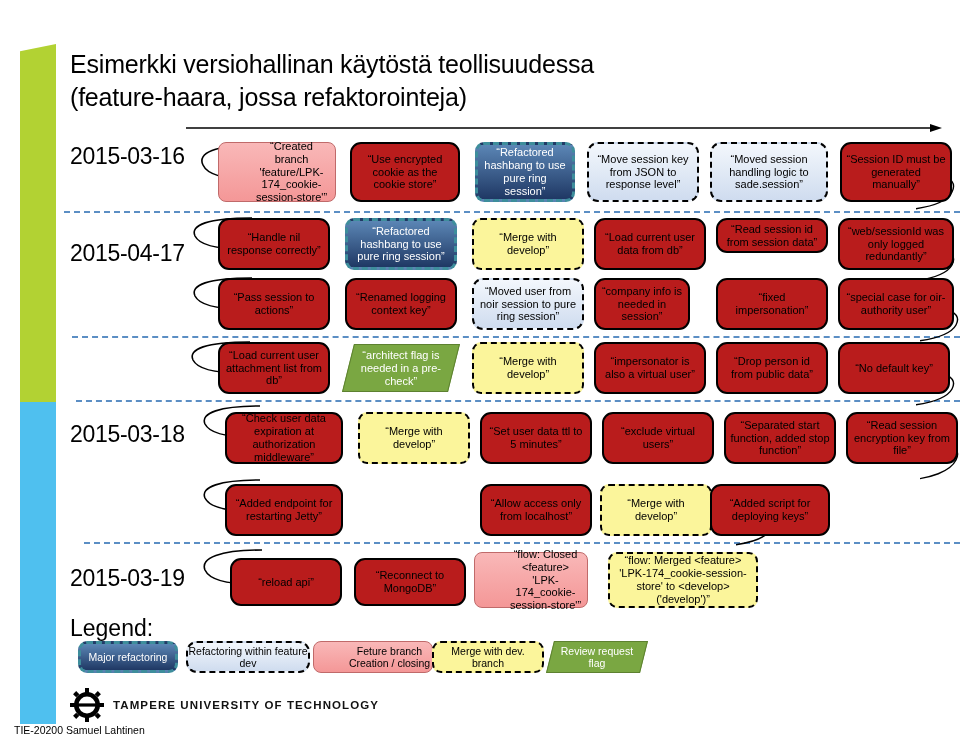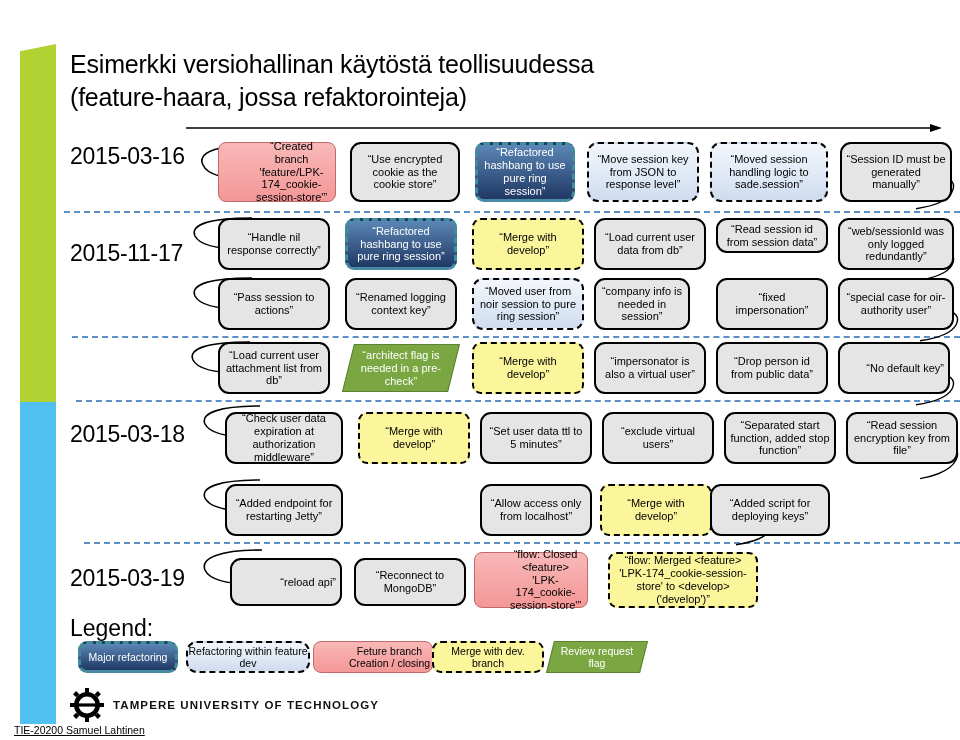--- a/index.html
+++ b/index.html
@@ -30,21 +30,21 @@
   
   .sep{position:absolute;height:0;border-top:2px dashed #5b8ec4;}
 
   
   .node{
     position:absolute;box-sizing:border-box;
     display:flex;align-items:center;justify-content:center;text-align:center;
     font-size:11px;line-height:1.18;color:#000;padding:2px 4px;
   }
   
-  .n-white{background:#e5e5e5;border:2.6px solid #000;border-radius:11px;justify-content:flex-end;}
+  .n-white{background:#b91c1c;border:2.6px solid #000;border-radius:11px;}
   
   .n-lblue{background:linear-gradient(180deg,#f3f7fc 0%,#cfdcef 100%);
            border:2px dashed #000;border-radius:11px;}
   
   .n-major{background:linear-gradient(180deg,#5b86b5 0%,#1f3864 100%);
            border:3px dashed #3e8e9c;border-radius:9px;color:#fff;}
   
   .n-pink{background:linear-gradient(180deg,#f9b8b8 0%,#f49797 100%);
           border:1px solid #c06a6a;border-radius:8px;padding-left:33px;}
   
@@ -55,21 +55,21 @@
   .n-green > span{display:block;transform:skewX(14deg);}
 
   
   #legend-title{position:absolute;left:70px;top:615px;font-size:23px;color:#000;}
   .lg{position:absolute;box-sizing:border-box;display:flex;align-items:center;
       justify-content:center;text-align:center;font-size:10.5px;line-height:1.18;}
 
   
   #logo-wrap{position:absolute;left:70px;top:688px;display:flex;align-items:center;gap:9px;}
   #logo-text{font-size:11.5px;font-weight:bold;letter-spacing:1.1px;color:#111;}
-  #footnote{position:absolute;left:14px;top:724px;font-size:10.5px;color:#000;text-decoration:underline;}
+  #footnote{position:absolute;left:14px;top:724px;font-size:10.5px;color:#000;}
   #footbar{position:absolute;left:20px;top:682px;width:36px;height:42px;background:#4fc0ef;}
 </style>
 </head>
 <body>
 
 <div id="rail">
   <div class="g"></div>
   <div class="b"></div>
 </div>
 
@@ -77,21 +77,21 @@
   <div>Esimerkki versiohallinan käytöstä teollisuudessa</div>
   <div>(feature-haara, jossa refaktorointeja)</div>
 </div>
 
 <svg id="tl-arrow" viewBox="0 0 756 12">
   <line x1="0" y1="6" x2="744" y2="6" stroke="#000" stroke-width="1.6"></line>
   <polygon points="744,2 756,6 744,10" fill="#000"></polygon>
 </svg>
 
 <div class="datelbl" style="left:70px;top:143px">2015-03-16</div>
-<div class="datelbl" style="left:70px;top:240px">2015-11-17</div>
+<div class="datelbl" style="left:70px;top:240px">2015-04-17</div>
 <div class="datelbl" style="left:70px;top:421px">2015-03-18</div>
 <div class="datelbl" style="left:70px;top:565px">2015-03-19</div>
 
 <div class="sep" style="left:64px;top:211px;width:896px"></div>
 <div class="sep" style="left:72px;top:336px;width:888px"></div>
 <div class="sep" style="left:76px;top:400px;width:884px"></div>
 <div class="sep" style="left:84px;top:542px;width:876px"></div>
 
 <svg style="position:absolute;left:195px;top:143px;width:70px;height:46px" viewBox="0 0 70 46">
   <path d="M62 2 C 20 2, 2 10, 8 22 C 13 33, 34 36, 55 36" fill="none" stroke="#000" stroke-width="1.6"></path>

